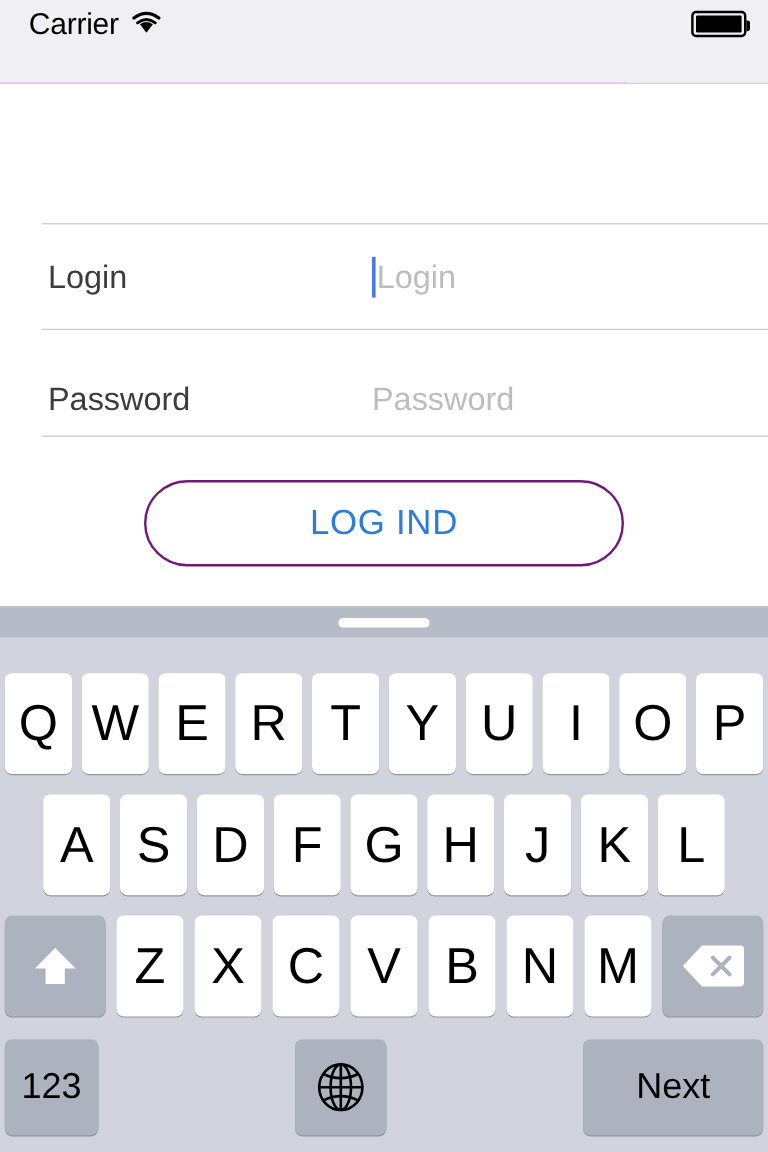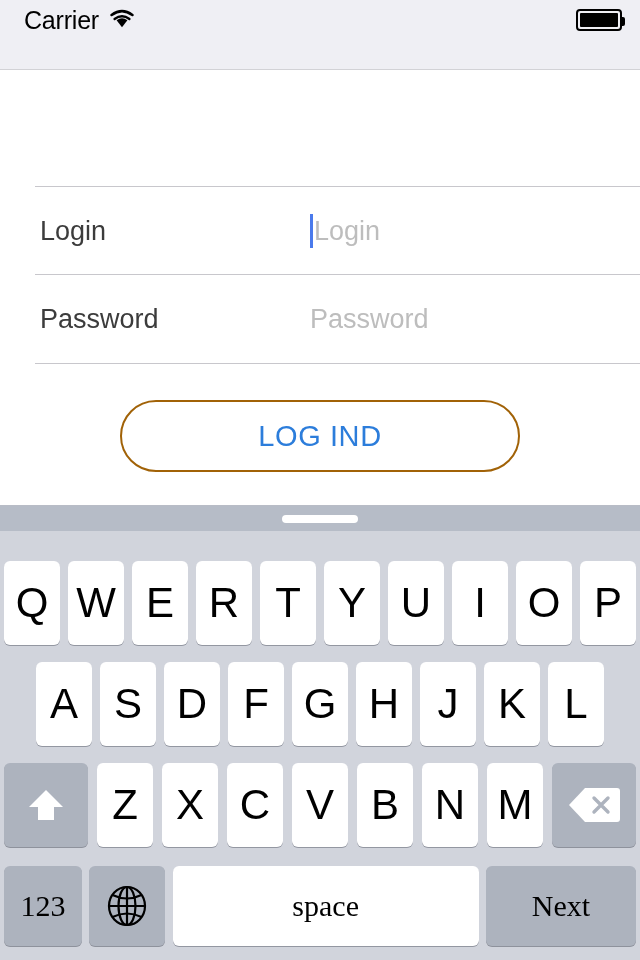--- a/index.html
+++ b/index.html
@@ -114,21 +114,21 @@
   .form-row {
     position: absolute;
     left: 0;
     width: 640px;
     height: 88px;
     display: flex;
     align-items: center;
     text-decoration: underline;
   }
   #row-login    { top: 117px; }
-  #row-password { top: 205px; }
+  #row-password { top: 219px; }
 
   .row-label {
     position: absolute;
     left: 40px;
     font-size: 27px;
     color: #3c3c3c;
   }
   .row-input {
     position: absolute;
     left: 310px;
@@ -147,21 +147,21 @@
     color: #bdbdbd;
   }
 
   
   #login-button {
     position: absolute;
     left: 120px;
     top: 330px;
     width: 400px;
     height: 72px;
-    border: 2px solid #a16207;
+    border: 2px solid #701a75;
     border-radius: 36px;
     background: #ffffff;
     display: flex;
     align-items: center;
     justify-content: center;
     box-sizing: border-box;
     cursor: pointer;
   }
   #login-button-label {
     font-size: 29px;
@@ -201,21 +201,21 @@
   .kb-row {
     position: absolute;
     left: 0;
     width: 640px;
     display: flex;
     align-items: center;
   }
   #kb-row-1 { top: 52px;  height: 92px; padding: 0 4px; justify-content: space-between; box-sizing: border-box; }
   #kb-row-2 { top: 153px; height: 92px; padding: 0 36px; justify-content: space-between; box-sizing: border-box; }
   #kb-row-3 { top: 254px; height: 92px; padding: 0 4px; justify-content: space-between; box-sizing: border-box; }
-  #kb-row-4 { top: 355px; height: 92px; padding: 0 4px; justify-content: space-between; box-sizing: border-box; font-family: Liberation Serif, serif; }
+  #kb-row-4 { top: 355px; height: 92px; padding: 0 4px; justify-content: space-between; box-sizing: border-box; }
 
   .key {
     background: #ffffff;
     border-radius: 6px;
     box-shadow: 0 1px 0 rgba(136,140,150,0.85);
     display: flex;
     align-items: center;
     justify-content: center;
     color: #000000;
     cursor: pointer;
@@ -387,19 +387,18 @@
               <ellipse cx="23" cy="23" rx="18" ry="19"></ellipse>
               <ellipse cx="23" cy="23" rx="8.5" ry="19"></ellipse>
               <line x1="23" y1="4" x2="23" y2="42"></line>
               <line x1="5" y1="23" x2="41" y2="23"></line>
               <path d="M8.5 12 Q23 19 37.5 12"></path>
               <path d="M8.5 34 Q23 27 37.5 34"></path>
             </g>
           </svg>
         </span>
       </div>
-      <div class="key key-space">space</div>
       <div class="key key-mod key-next">Next</div>
     </div>
 
   </div>
 
 </div>
 
 </body></html>

